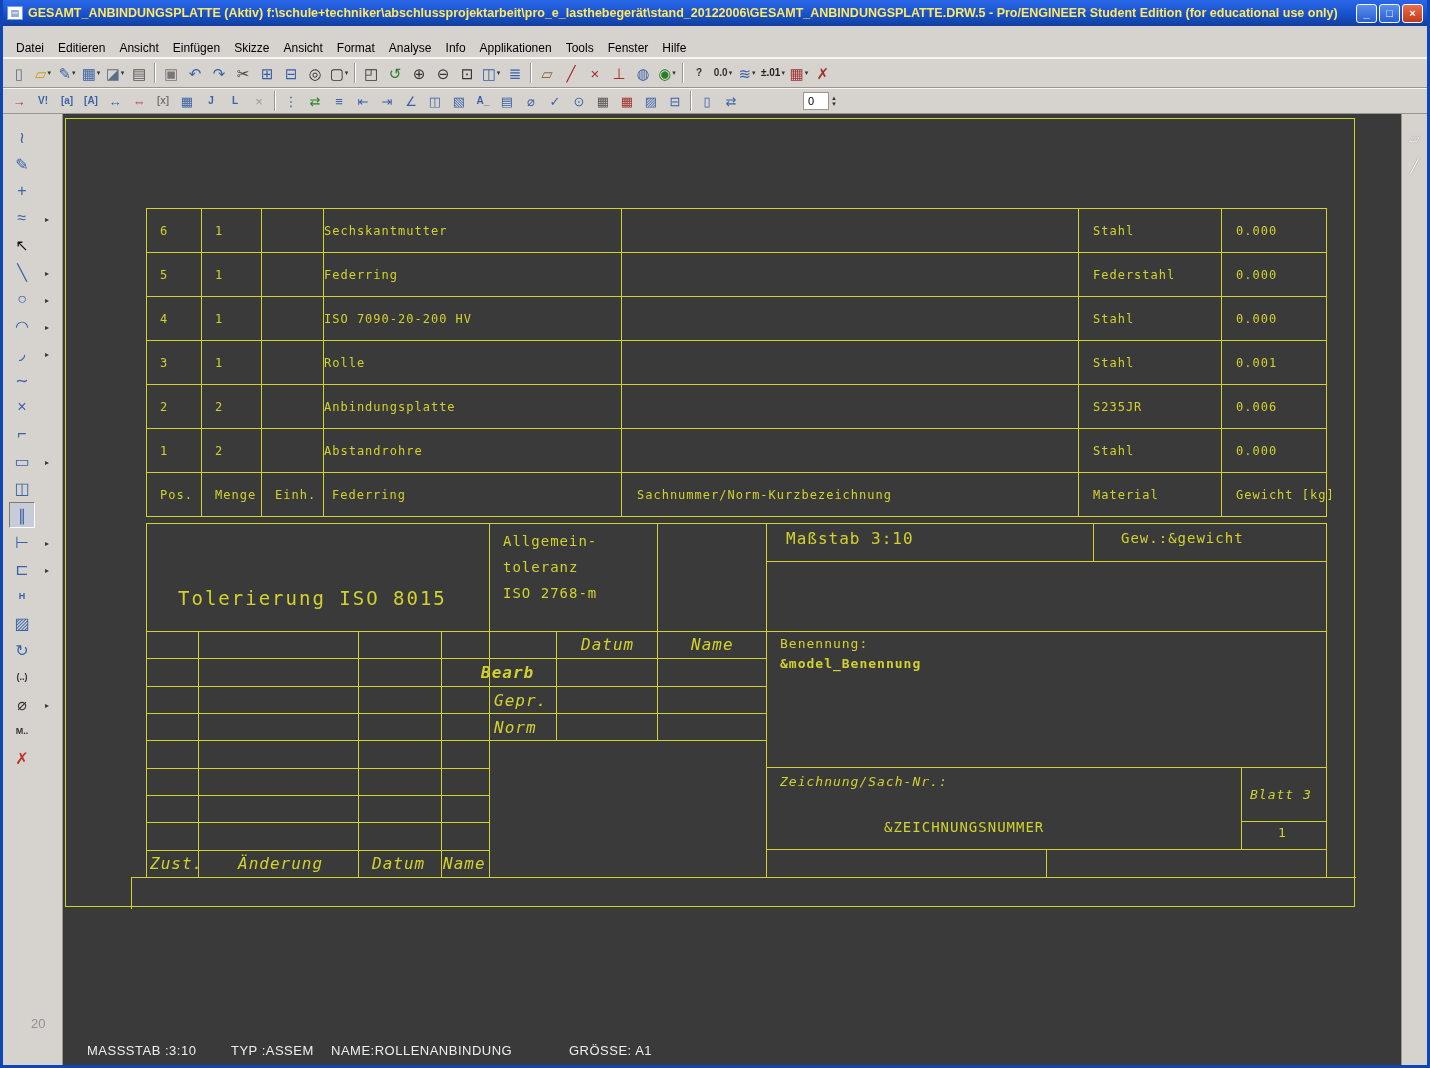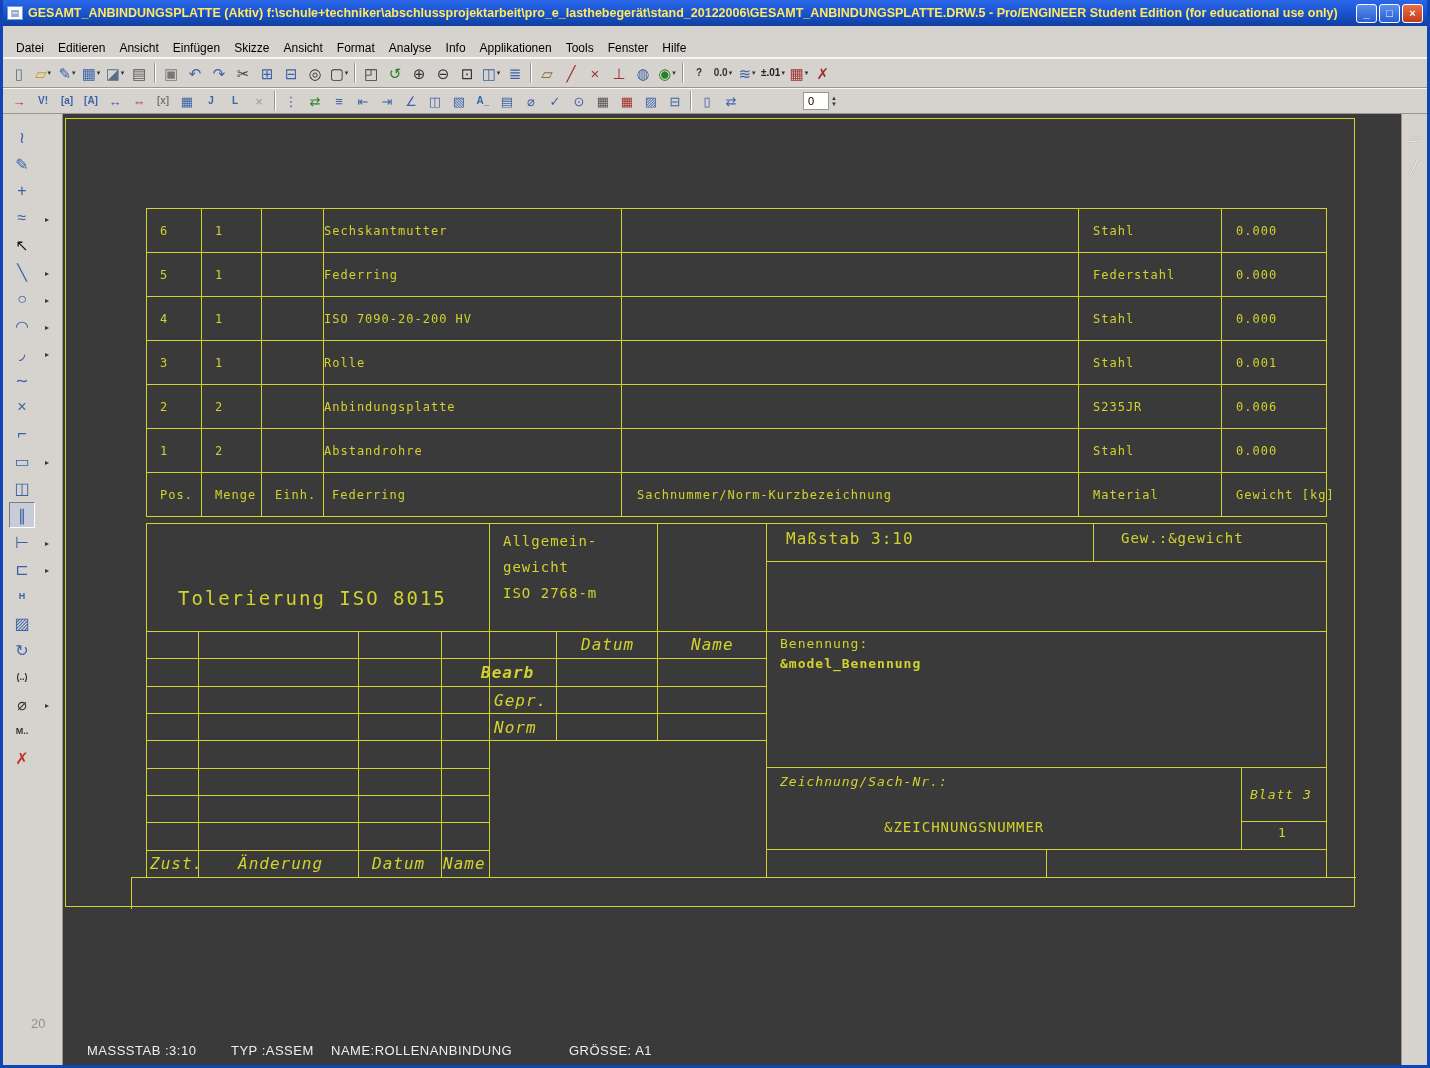--- a/index.html
+++ b/index.html
@@ -531,21 +531,21 @@
             <div class="hl" style="top: 703px; left: 80px; width: 343px;"></div>
             <div class="hl" style="top: 731px; left: 80px; width: 343px;"></div>
             <div class="hl" style="top: 648px; left: 700px; width: 560px;"></div>
             <div class="hl" style="top: 702px; left: 1175px; width: 85px;"></div>
             <div class="hl" style="top: 730px; left: 700px; width: 560px;"></div>
             <div class="hl" style="top: 758px; left: 65px; width: 1225px;"></div>
           </div>
         <div id="tb-texts">
             <div class="dtext t20" style="left: 112px; top: 468px;">Tolerierung ISO 8015</div>
             <div class="dtext t16" style="left: 437px; top: 414px;">Allgemein-</div>
-            <div class="dtext t16" style="left: 437px; top: 440px;">gewicht</div>
+            <div class="dtext t16" style="left: 437px; top: 440px;">toleranz</div>
             <div class="dtext t16" style="left: 437px; top: 466px;">ISO 2768-m</div>
             <div class="dtext t18" style="left: 720px; top: 410px;">Maßstab 3:10</div>
             <div class="dtext t16" style="left: 1055px; top: 411px;">Gew.:&amp;gewicht</div>
             <div class="dtext t15" style="left: 714px; top: 517px;">Benennung:</div>
             <div class="dtext t15" style="left: 714px; top: 537px; font-weight: bold;">&amp;model_Benennung</div>
             <div class="dtext t15 italic" style="left: 714px; top: 655px;">Zeichnung/Sach-Nr.:</div>
             <div class="dtext t16" style="left: 818px; top: 700px;">&amp;ZEICHNUNGSNUMMER</div>
             <div class="dtext t15 italic" style="left: 1184px; top: 668px;">Blatt 3</div>
             <div class="dtext t14" style="left: 1212px; top: 706px;">1</div>
             <div class="dtext t13 italic" style="left: 515px; top: 516px;">Datum</div>

